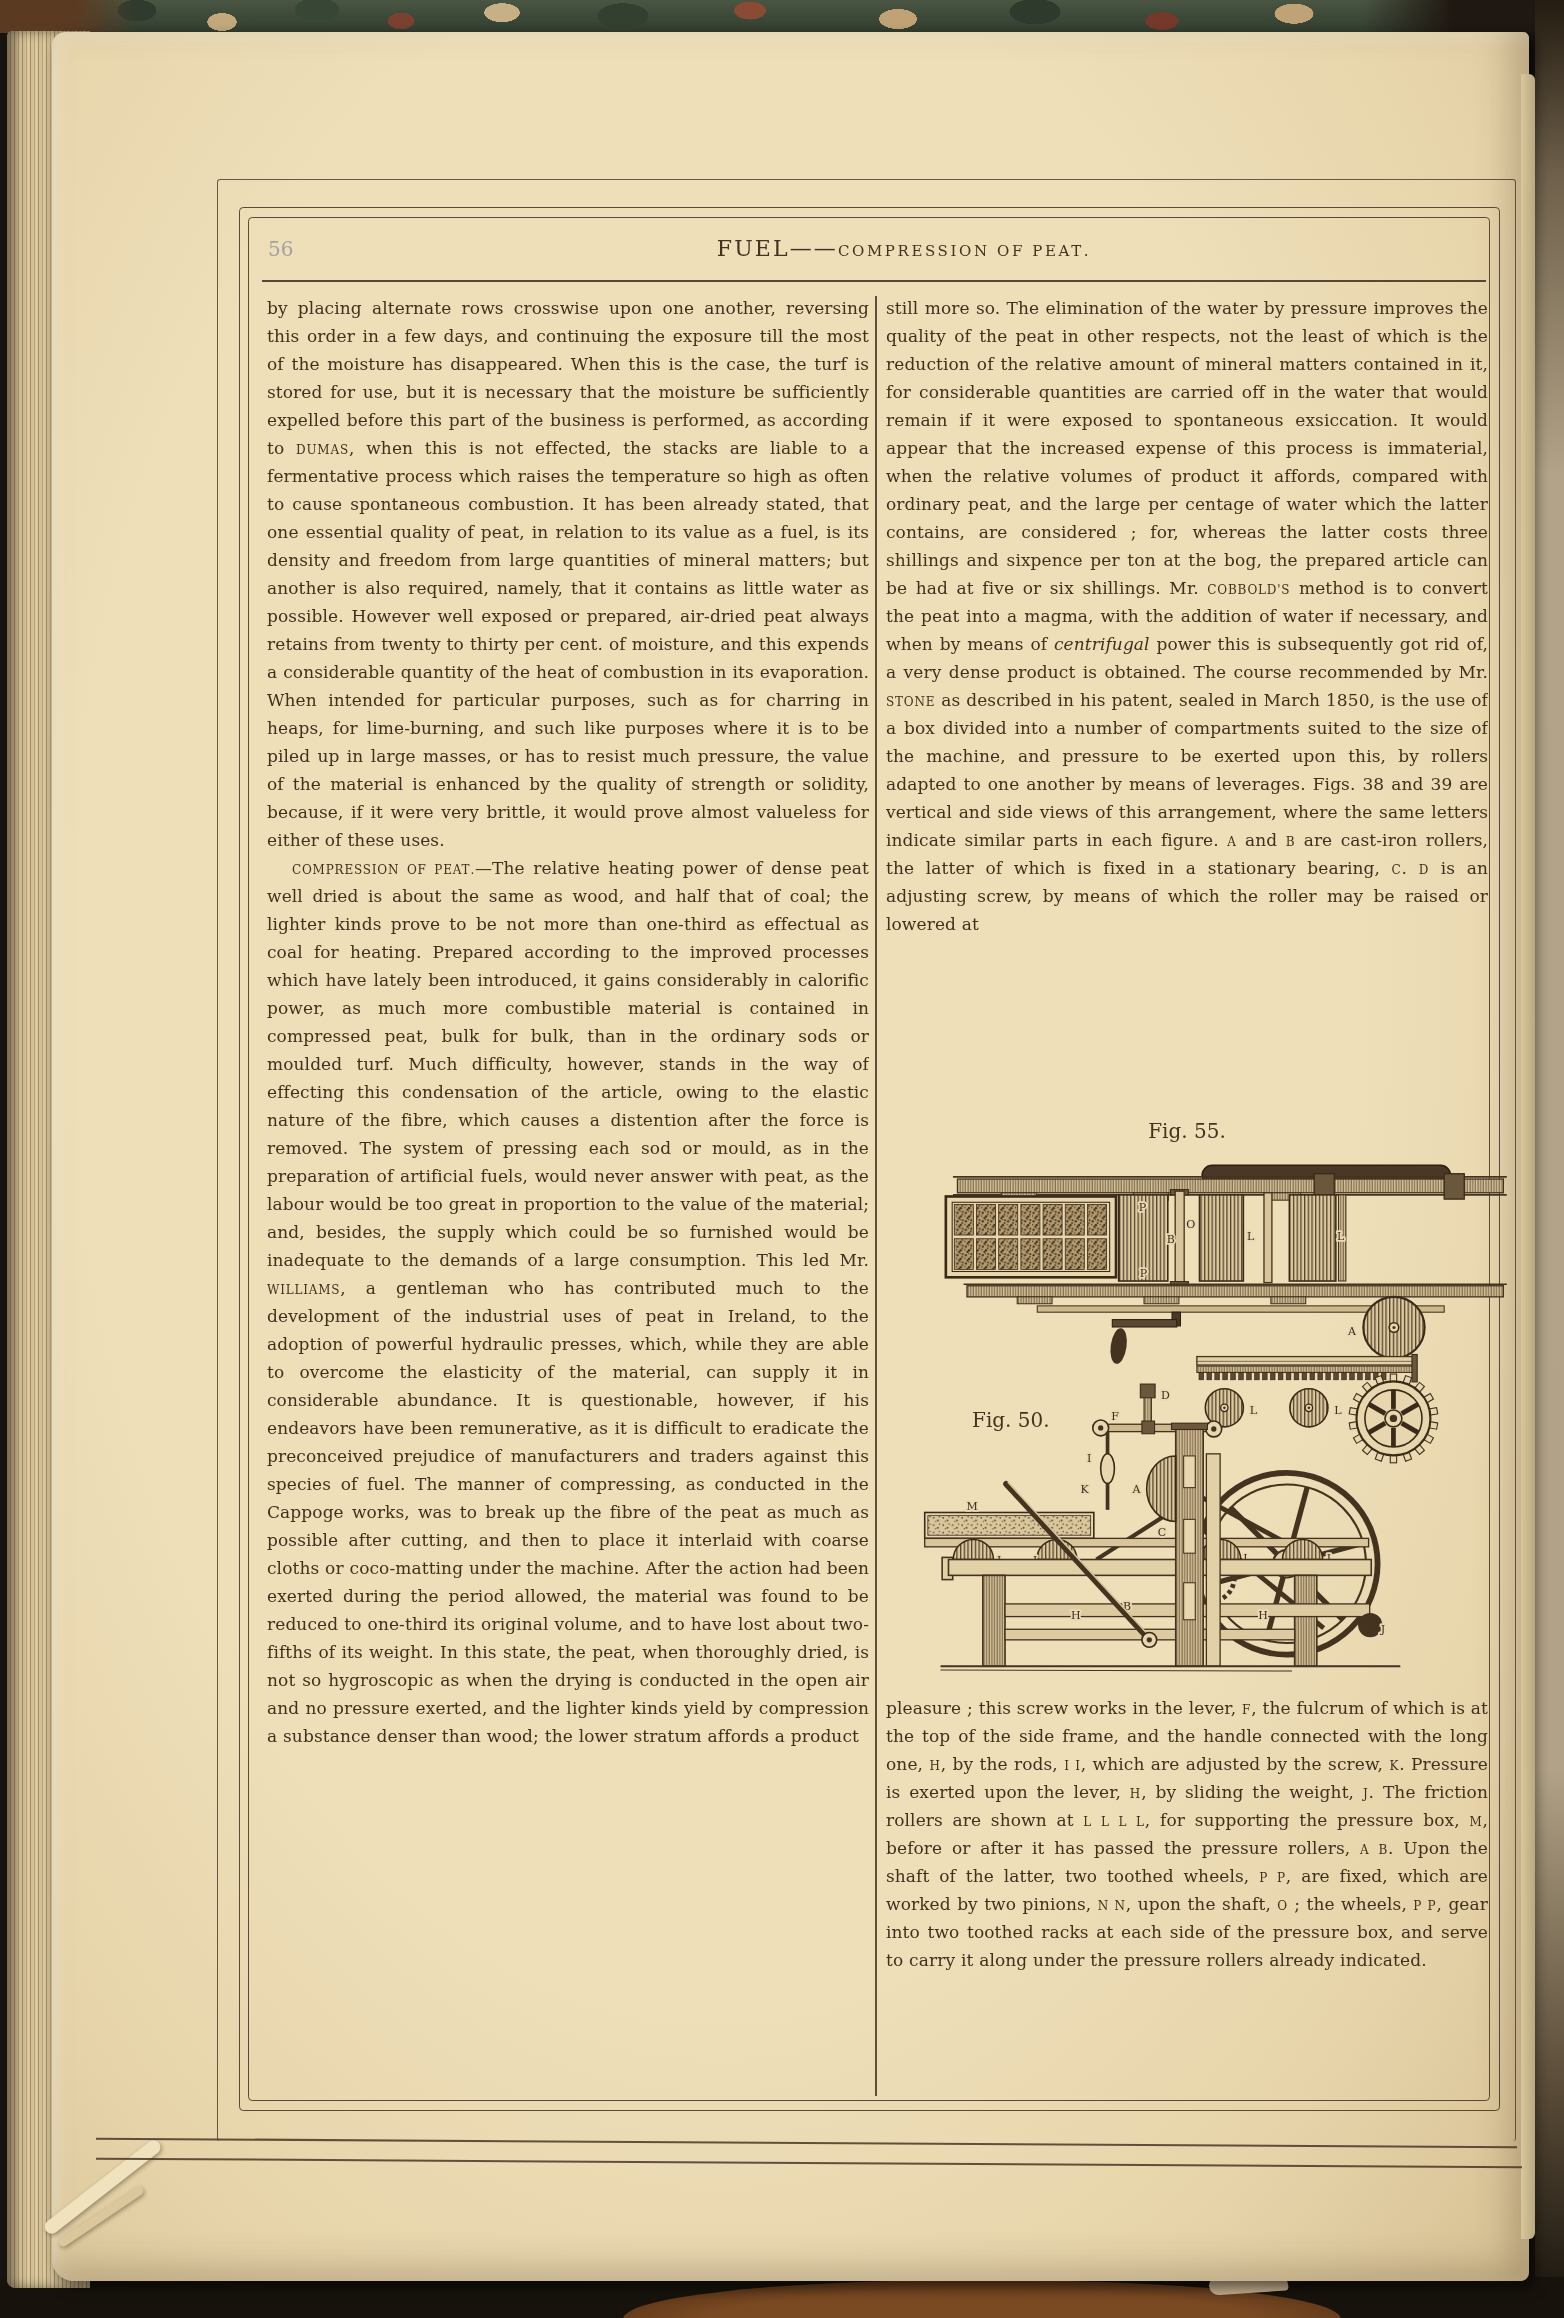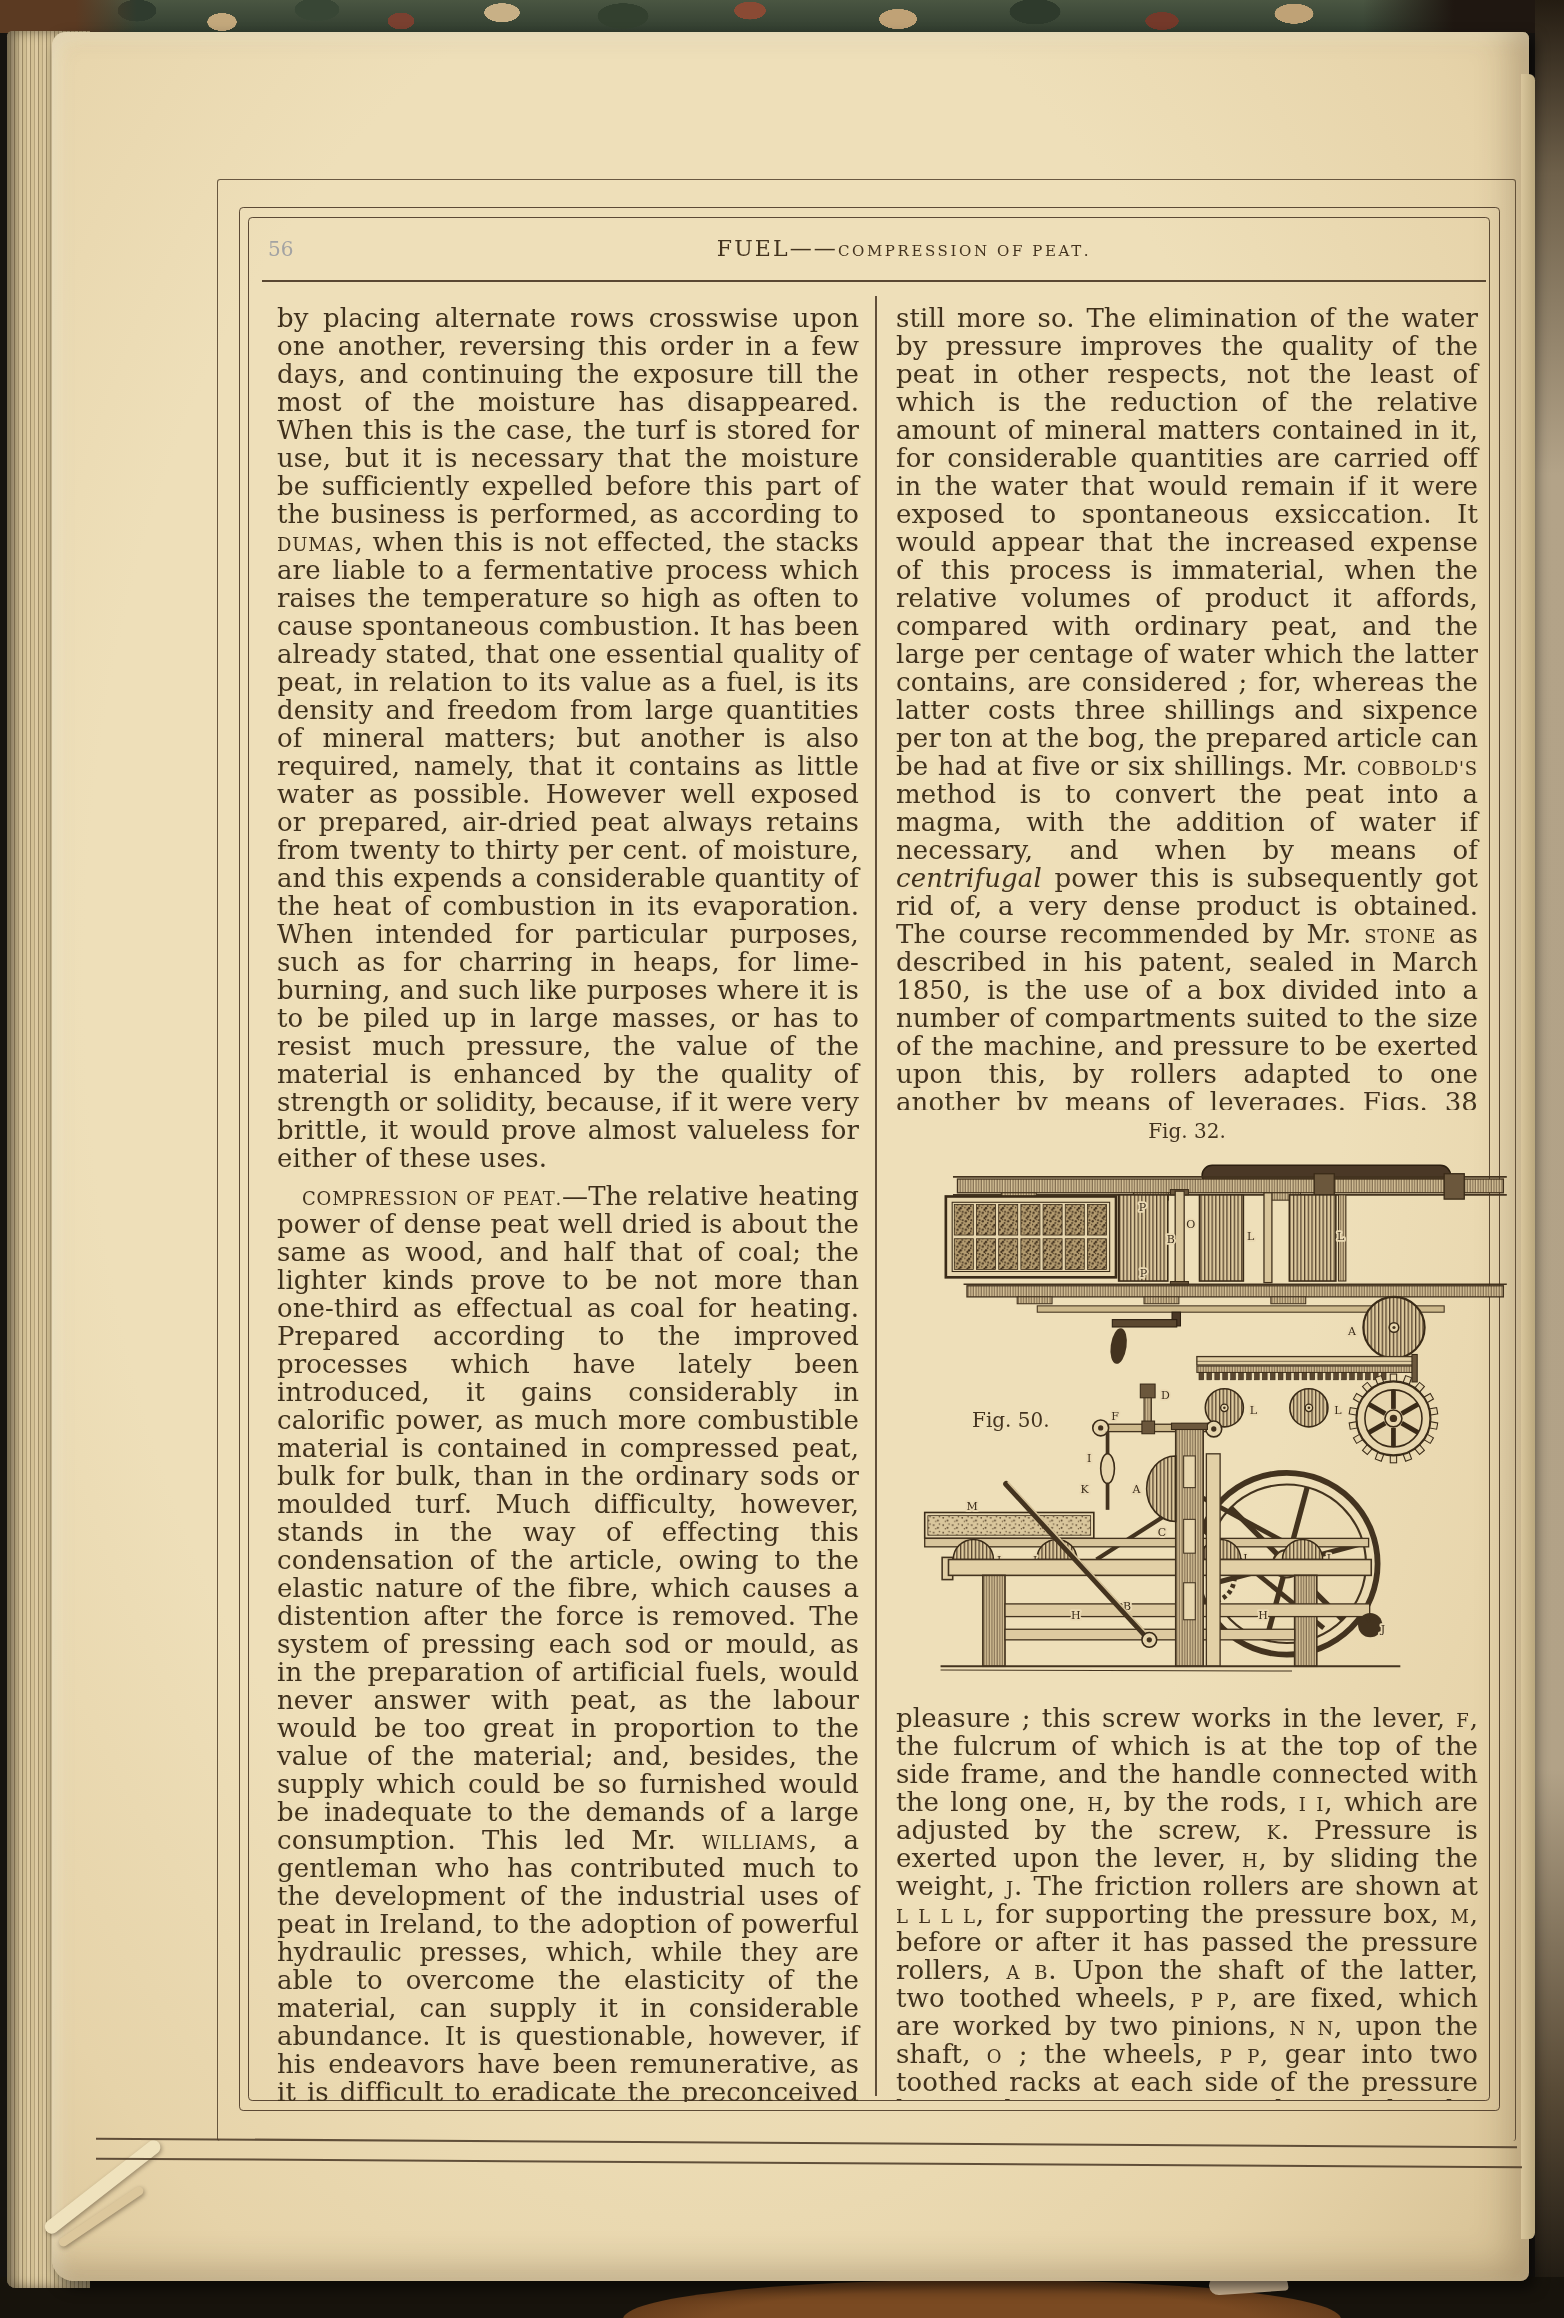--- a/index.html
+++ b/index.html
@@ -70,21 +70,21 @@
   .header-title{position:absolute;left:248px;top:236px;width:1240px;text-align:center;
     font-size:22px;letter-spacing:2.1px;color:#43331f;white-space:nowrap;margin-left:36px;}
   .header-title .sct{font-variant:all-small-caps;letter-spacing:2.6px;}
   .header-rule{position:absolute;left:262px;top:280px;width:1224px;height:1.6px;background:rgba(72,54,36,.9);}
   .col-rule{position:absolute;left:875px;top:296px;width:1.6px;height:1800px;background:rgba(72,54,36,.85);}
   
   .col{position:absolute;width:602px;color:#40311d;}
   .col-left{left:267px;top:294px;height:1808px;overflow:hidden;}
   .col-right{left:886px;top:294px;height:816px;overflow:hidden;}
   .col-right-bottom{left:886px;top:1694px;height:406px;overflow:hidden;}
-  p.para{margin:10px;font-size:26px;line-height:28px;text-align:justify;
+  p.para{margin:0;font-size:17px;line-height:28px;text-align:justify;
     letter-spacing:0.1px;word-spacing:0.3px;}
   p.para.indent{text-indent:25px;}
   .sc{font-variant:all-small-caps;letter-spacing:0.8px;}
   .it{font-style:italic;}
   
   .cap38{position:absolute;left:886px;top:1119px;width:602px;text-align:center;
     font-size:20px;color:#43331f;}
   .cap39{position:absolute;left:972px;top:1408px;font-size:20px;color:#43331f;}
   .figs{position:absolute;left:922px;top:1160px;width:592px;height:520px;}
   svg{font-family:"DejaVu Serif","Liberation Serif",serif;}
@@ -123,21 +123,21 @@
     <p class="para">by placing alternate rows crosswise upon one another, reversing this order in a few days, and continuing the exposure till the most of the moisture has disappeared. When this is the case, the turf is stored for use, but it is necessary that the moisture be sufficiently expelled before this part of the business is performed, as according to <span class="sc">Dumas</span>, when this is not effected, the stacks are liable to a fermentative process which raises the temperature so high as often to cause spontaneous combustion. It has been already stated, that one essential quality of peat, in relation to its value as a fuel, is its density and freedom from large quantities of mineral matters; but another is also required, namely, that it contains as little water as possible. However well exposed or prepared, air-dried peat always retains from twenty to thirty per cent. of moisture, and this expends a considerable quantity of the heat of combustion in its evaporation. When intended for particular purposes, such as for charring in heaps, for lime-burning, and such like purposes where it is to be piled up in large masses, or has to resist much pressure, the value of the material is enhanced by the quality of strength or solidity, because, if it were very brittle, it would prove almost valueless for either of these uses.</p>
     <p class="para indent"><span class="sc">Compression of Peat.</span>—The relative heating power of dense peat well dried is about the same as wood, and half that of coal; the lighter kinds prove to be not more than one-third as effectual as coal for heating. Prepared according to the improved processes which have lately been introduced, it gains considerably in calorific power, as much more combustible material is contained in compressed peat, bulk for bulk, than in the ordinary sods or moulded turf. Much difficulty, however, stands in the way of effecting this condensation of the article, owing to the elastic nature of the fibre, which causes a distention after the force is removed. The system of pressing each sod or mould, as in the preparation of artificial fuels, would never answer with peat, as the labour would be too great in proportion to the value of the material; and, besides, the supply which could be so furnished would be inadequate to the demands of a large consumption. This led Mr. <span class="sc">Williams</span>, a gentleman who has contributed much to the development of the industrial uses of peat in Ireland, to the adoption of powerful hydraulic presses, which, while they are able to overcome the elasticity of the material, can supply it in considerable abundance. It is questionable, however, if his endeavors have been remunerative, as it is difficult to eradicate the preconceived prejudice of manufacturers and traders against this species of fuel. The manner of compressing, as conducted in the Cappoge works, was to break up the fibre of the peat as much as possible after cutting, and then to place it interlaid with coarse cloths or coco-matting under the machine. After the action had been exerted during the period allowed, the material was found to be reduced to one-third its original volume, and to have lost about two-fifths of its weight. In this state, the peat, when thoroughly dried, is not so hygroscopic as when the drying is conducted in the open air and no pressure exerted, and the lighter kinds yield by compression a substance denser than wood; the lower stratum affords a product</p>
   </div>
 <div class="col col-right">
     <p class="para">still more so. The elimination of the water by pressure improves the quality of the peat in other respects, not the least of which is the reduction of the relative amount of mineral matters contained in it, for considerable quantities are carried off in the water that would remain if it were exposed to spontaneous exsiccation. It would appear that the increased expense of this process is immaterial, when the relative volumes of product it affords, compared with ordinary peat, and the large per centage of water which the latter contains, are considered ; for, whereas the latter costs three shillings and sixpence per ton at the bog, the prepared article can be had at five or six shillings. Mr. <span class="sc">Cobbold's</span> method is to convert the peat into a magma, with the addition of water if necessary, and when by means of <span class="it">centrifugal</span> power this is subsequently got rid of, a very dense product is obtained. The course recommended by Mr. <span class="sc">Stone</span> as described in his patent, sealed in March 1850, is the use of a box divided into a number of compartments suited to the size of the machine, and pressure to be exerted upon this, by rollers adapted to one another by means of leverages. Figs. 38 and 39 are vertical and side views of this arrangement, where the same letters indicate similar parts in each figure. <span class="sc">A</span> and <span class="sc">B</span> are cast-iron rollers, the latter of which is fixed in a stationary bearing, <span class="sc">C</span>. <span class="sc">D</span> is an adjusting screw, by means of which the roller may be raised or lowered at</p>
   </div>
 <div class="col col-right-bottom">
     <p class="para">pleasure ; this screw works in the lever, <span class="sc">F</span>, the fulcrum of which is at the top of the side frame, and the handle connected with the long one, <span class="sc">H</span>, by the rods, <span class="sc">I I</span>, which are adjusted by the screw, <span class="sc">K</span>. Pressure is exerted upon the lever, <span class="sc">H</span>, by sliding the weight, <span class="sc">J</span>. The friction rollers are shown at <span class="sc">L L L L</span>, for supporting the pressure box, <span class="sc">M</span>, before or after it has passed the pressure rollers, <span class="sc">A B</span>. Upon the shaft of the latter, two toothed wheels, <span class="sc">P P</span>, are fixed, which are worked by two pinions, <span class="sc">N N</span>, upon the shaft, <span class="sc">O</span> ; the wheels, <span class="sc">P P</span>, gear into two toothed racks at each side of the pressure box, and serve to carry it along under the pressure rollers already indicated.</p>
   </div>
 
-<div class="cap38">Fig. 32.</div>
+<div class="cap38">Fig. 55.</div>
 <div class="cap39">Fig. 50.</div>
 
 <svg class="figs" viewBox="0 0 1120 984" width="592" height="520">
   <defs>
     <pattern id="vhatch" width="7" height="10" patternUnits="userSpaceOnUse">
       <rect width="7" height="10" fill="#ddc99e"></rect>
       <line x1="3" y1="0" x2="3" y2="10" stroke="#4c3a26" stroke-width="2.3"></line>
     </pattern>
     <pattern id="vfine" width="5" height="8" patternUnits="userSpaceOnUse">
       <rect width="5" height="8" fill="#d6c298"></rect>

